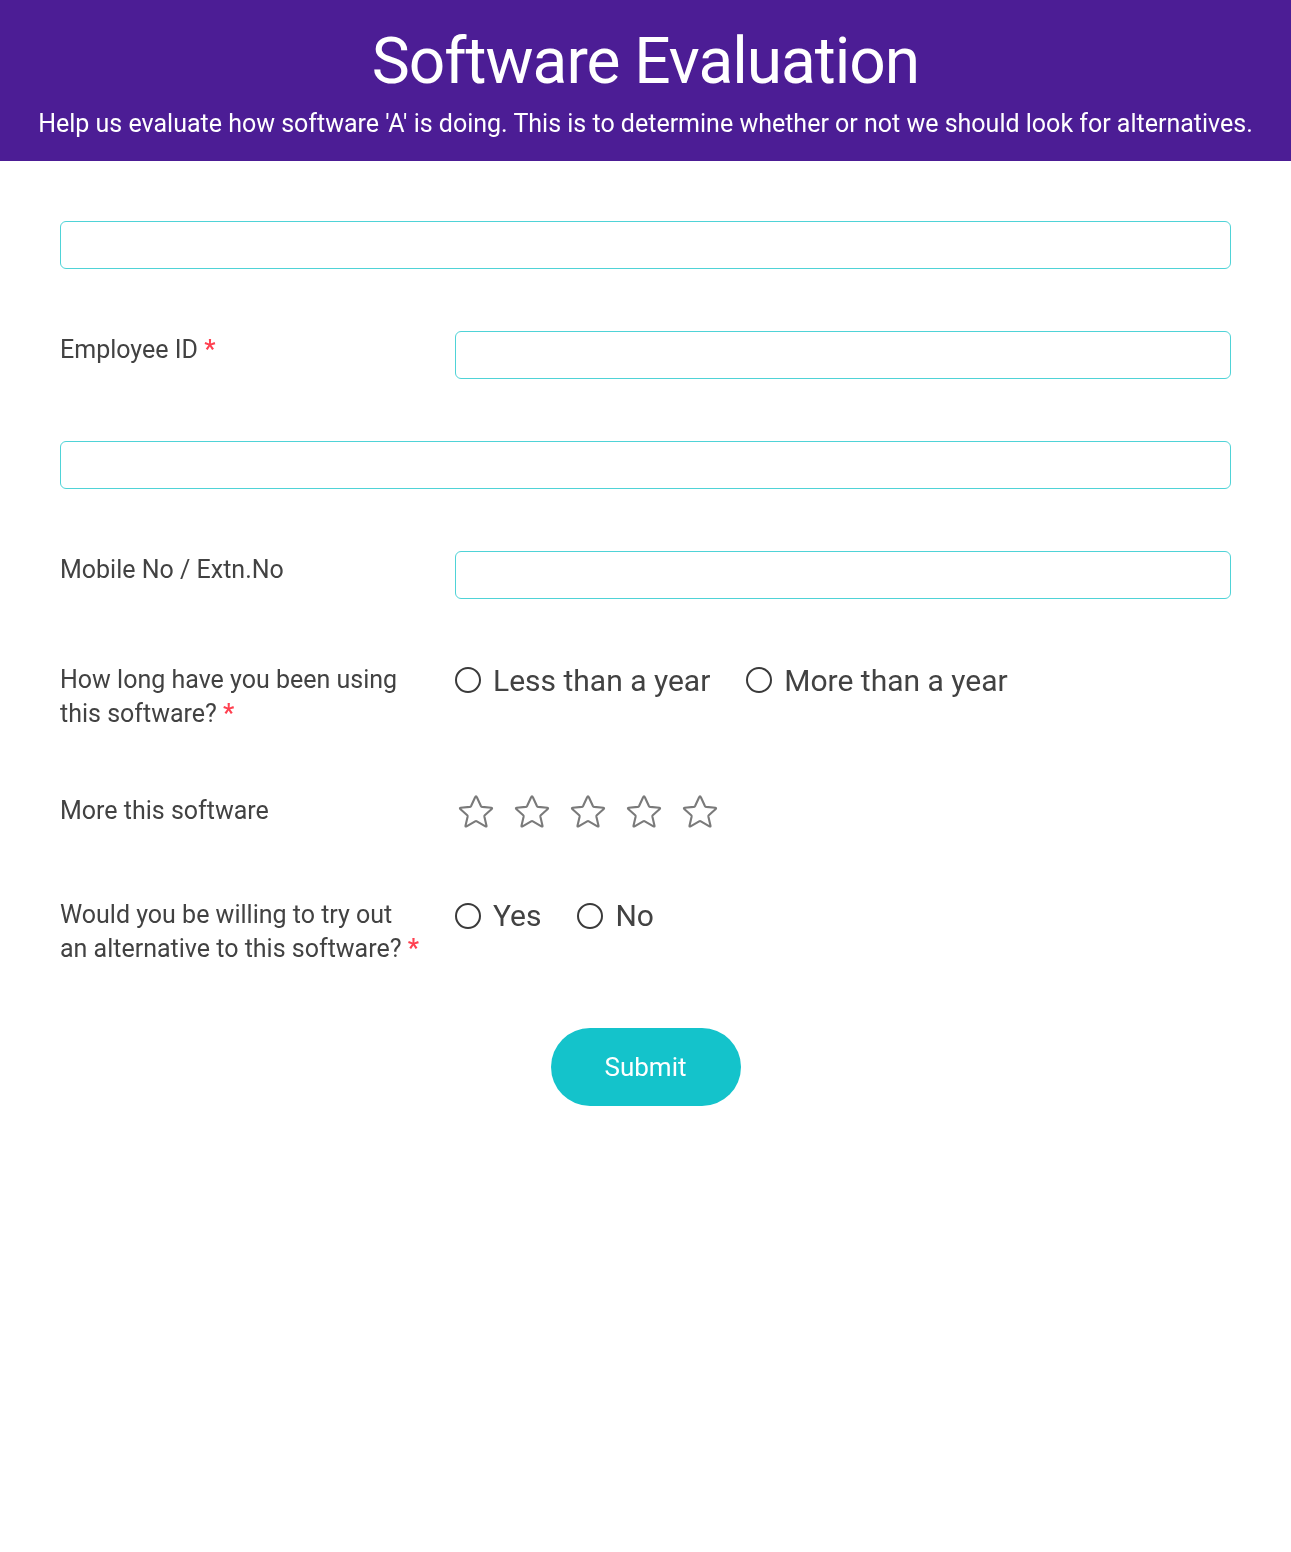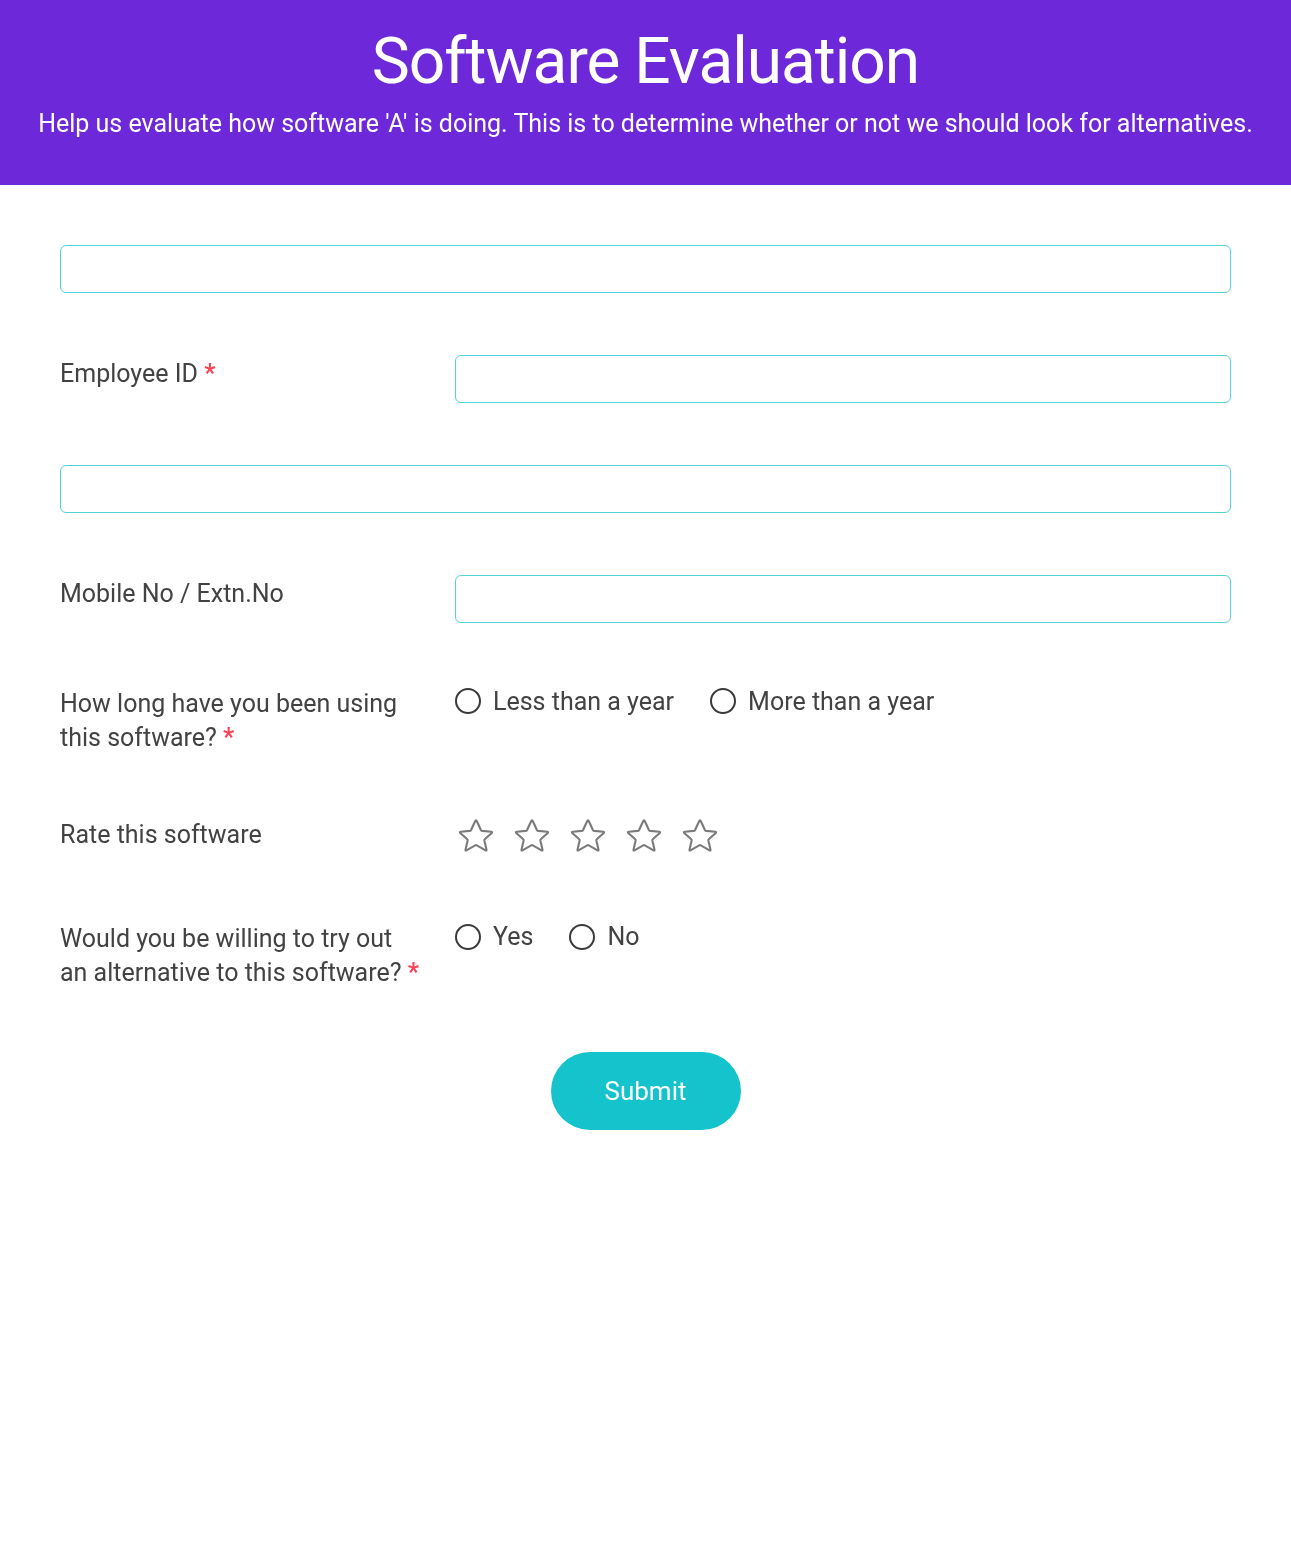--- a/index.html
+++ b/index.html
@@ -6,22 +6,22 @@
       margin: 0;
       padding: 0;
       box-sizing: border-box;
     }
     body {
       font-family: -apple-system, BlinkMacSystemFont, "Segoe UI", Roboto, "Helvetica Neue", Arial, sans-serif;
       background: #ffffff;
       width: 1291px;
     }
     .header {
-      background: #6d28d9;
-      padding: 24px 20px 44px 20px;
+      background: #4c1d95;
+      padding: 24px 20px 20px 20px;
       text-align: center;
       color: #ffffff;
     }
     .header h1 {
       font-size: 64px;
       font-weight: 400;
       letter-spacing: -1px;
       margin-bottom: 8px;
     }
     .header p {
@@ -82,21 +82,21 @@
       cursor: pointer;
     }
     .radio-circle {
       width: 26px;
       height: 26px;
       border: 2.5px solid #3a3a3a;
       border-radius: 50%;
       flex-shrink: 0;
     }
     .radio-label {
-      font-size: 25px;
+      font-size: 30px;
       color: #424242;
     }
     .stars {
       display: flex;
       gap: 14px;
       padding-top: 0;
     }
     .star-svg {
       width: 42px;
       height: 42px;
@@ -176,21 +176,21 @@
         <div class="radio-item">
           <span class="radio-circle"></span>
           <span class="radio-label">More than a year</span>
         </div>
       </div>
     </div>
   </div>
 
   <div class="form-row">
     <div class="label-col">
-      <label>Rate this software</label>
+      <label>More this software</label>
     </div>
     <div class="input-col">
       <div class="stars">
         <svg class="star-svg" viewBox="0 0 24 24" fill="none" stroke="#7a7a7a" stroke-width="1.2" stroke-linejoin="round">
             <path d="M12 2.5 Q12.3 2.5 12.5 3 L14.8 8 Q15 8.4 15.5 8.5 L20.8 9 Q21.5 9.1 21 9.7 L17 13.3 Q16.7 13.6 16.8 14.1 L18 19.3 Q18.1 20 17.4 19.6 L12.5 16.8 Q12 16.5 11.5 16.8 L6.6 19.6 Q5.9 20 6 19.3 L7.2 14.1 Q7.3 13.6 7 13.3 L3 9.7 Q2.5 9.1 3.2 9 L8.5 8.5 Q9 8.4 9.2 8 L11.5 3 Q11.7 2.5 12 2.5 Z"></path>
           </svg>
         <svg class="star-svg" viewBox="0 0 24 24" fill="none" stroke="#7a7a7a" stroke-width="1.2" stroke-linejoin="round">
             <path d="M12 2.5 Q12.3 2.5 12.5 3 L14.8 8 Q15 8.4 15.5 8.5 L20.8 9 Q21.5 9.1 21 9.7 L17 13.3 Q16.7 13.6 16.8 14.1 L18 19.3 Q18.1 20 17.4 19.6 L12.5 16.8 Q12 16.5 11.5 16.8 L6.6 19.6 Q5.9 20 6 19.3 L7.2 14.1 Q7.3 13.6 7 13.3 L3 9.7 Q2.5 9.1 3.2 9 L8.5 8.5 Q9 8.4 9.2 8 L11.5 3 Q11.7 2.5 12 2.5 Z"></path>
           </svg>
         <svg class="star-svg" viewBox="0 0 24 24" fill="none" stroke="#7a7a7a" stroke-width="1.2" stroke-linejoin="round">

